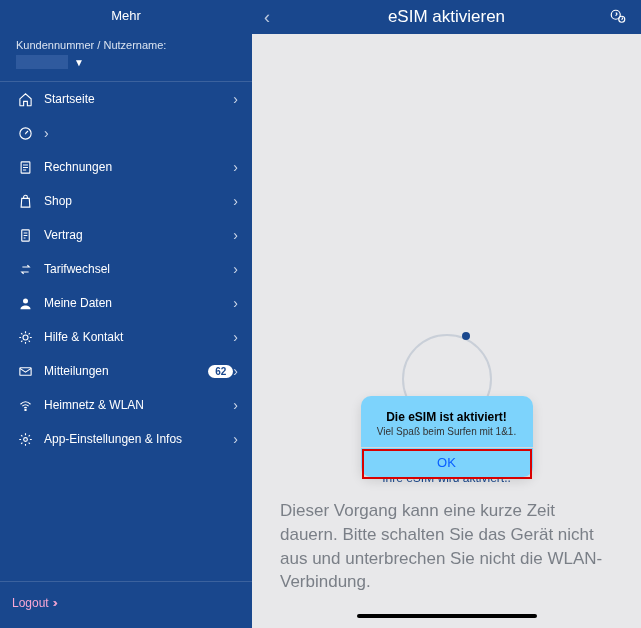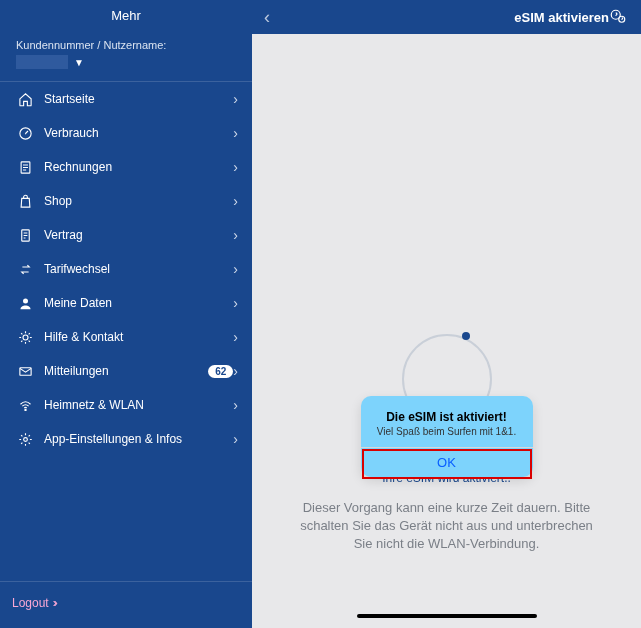--- a/index.html
+++ b/index.html
@@ -16,28 +16,28 @@
 .menu li{display:flex;align-items:center;padding:9px 14px 9px 16px;font-size:12px;cursor:pointer}
 .menu li .icon{width:18px;display:flex;justify-content:center;margin-right:10px;flex-shrink:0}
 .menu li .label{flex:1;white-space:nowrap}
 .menu li .chev{font-size:14px;color:#cfd9ea}
 .badge{background:#fff;color:#19478d;font-size:10px;font-weight:700;padding:1px 7px;border-radius:9px;}
 .logout{margin-top:auto;padding:14px 12px 18px;font-size:12px;color:#f9a8d4;border-top:1px solid rgba(255,255,255,0.15)}
 .logout span.arr{margin-left:4px;letter-spacing:-3px}
 .main{flex:1;background:#e8e8ea;position:relative;display:flex;flex-direction:column}
 .topbar{background:#19478d;color:#fff;height:34px;display:flex;align-items:center;padding:0 12px}
 .topbar .back{font-size:18px;opacity:.7;width:20px}
-.topbar .title{flex:1;text-align:right;font-size:13px;font-weight:700}
+.topbar .title{flex:1;text-align:center;font-size:17px;font-weight:400}
 .topbar .help{width:20px}
 .content{flex:1;position:relative;display:flex;flex-direction:column;align-items:center}
 .spinner{position:absolute;top:300px;left:50%;transform:translateX(-50%)}
 .circle{width:90px;height:90px;border:2px solid #c9cfd8;border-radius:50%;position:relative}
 .dot{position:absolute;width:8px;height:8px;background:#19478d;border-radius:50%;top:-4px;left:58px}
 .status{position:absolute;top:437px;left:0;right:0;text-align:center;font-size:12px;color:#19478d;font-weight:500}
-.hint{position:absolute;top:465px;left:0;right:0;text-align:center;font-size:13px;color:#7a7f87;padding:0 40px;line-height:1.4}
+.hint{position:absolute;top:465px;left:0;right:0;font-size:17px;color:#7a7f87;padding:0 28px;line-height:1.4}
 .homebar{position:absolute;bottom:10px;left:50%;transform:translateX(-50%);width:180px;height:4px;background:#000;border-radius:3px}
 .dialog{position:absolute;top:362px;left:50%;transform:translateX(-50%);width:172px;background:#7dd3fc;border-radius:10px;overflow:hidden;box-shadow:0 4px 12px rgba(0,0,0,.12)}
 .dialog .body{padding:14px 10px 10px;text-align:center}
 .dialog .dtitle{font-size:12px;font-weight:700;color:#000;margin-bottom:2px}
 .dialog .dmsg{font-size:10px;color:#333}
 .dialog .dbtn{border-top:1px solid #d6d6d9;text-align:center;padding:7px 0;font-size:13px;color:#0a60ff;cursor:pointer}
 .highlight{position:absolute;top:415px;left:50%;transform:translateX(-50%);width:170px;height:30px;border:2px solid #d90000;pointer-events:none}
 svg{display:block}
 </style>
 </head>
@@ -64,21 +64,20 @@
           <span class="label">Startseite</span>
           <span class="chev">›</span>
         </li>
         <li>
           <span class="icon">
             <svg width="15" height="15" viewBox="0 0 24 24" fill="none" stroke="#fff" stroke-width="1.8">
               <circle cx="12" cy="12" r="9"></circle>
               <path d="M12 12l4-4M12 12v1"></path>
             </svg>
           </span>
-          <span class="label">Verbrauch</span>
           <span class="chev">›</span>
         </li>
         <li>
           <span class="icon">
             <svg width="15" height="15" viewBox="0 0 24 24" fill="none" stroke="#fff" stroke-width="1.8">
               <rect x="5" y="3" width="14" height="18" rx="1"></rect>
               <path d="M8 8h8M8 12h8M8 16h5"></path>
             </svg>
           </span>
           <span class="label">Rechnungen</span>

